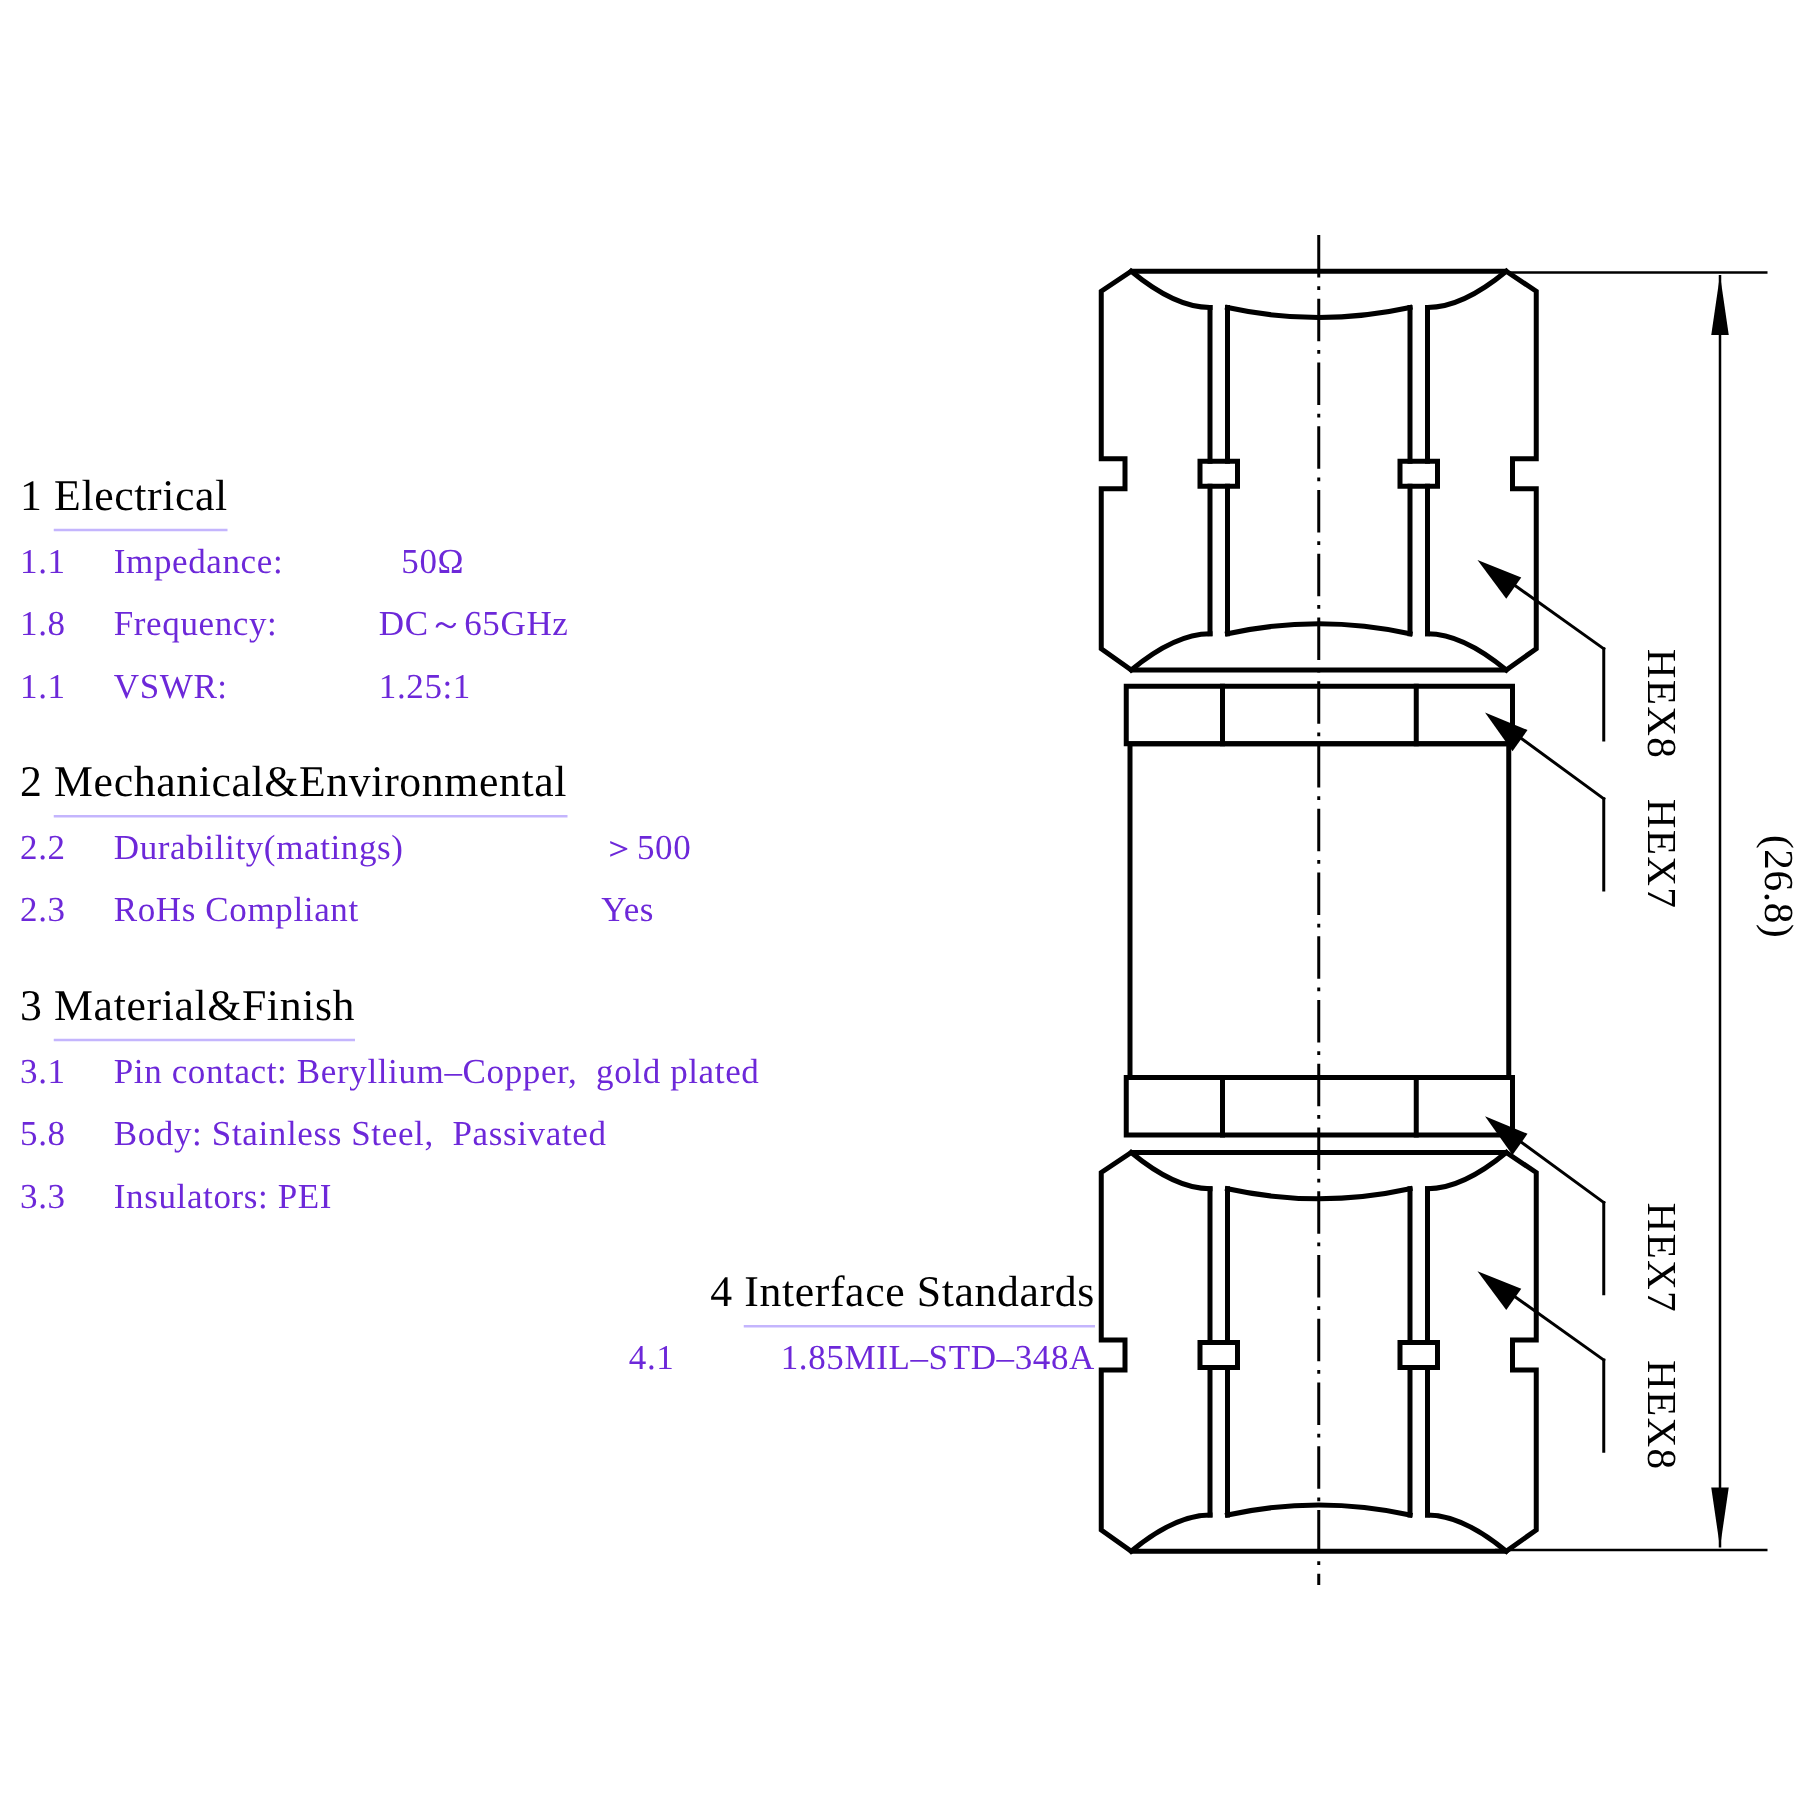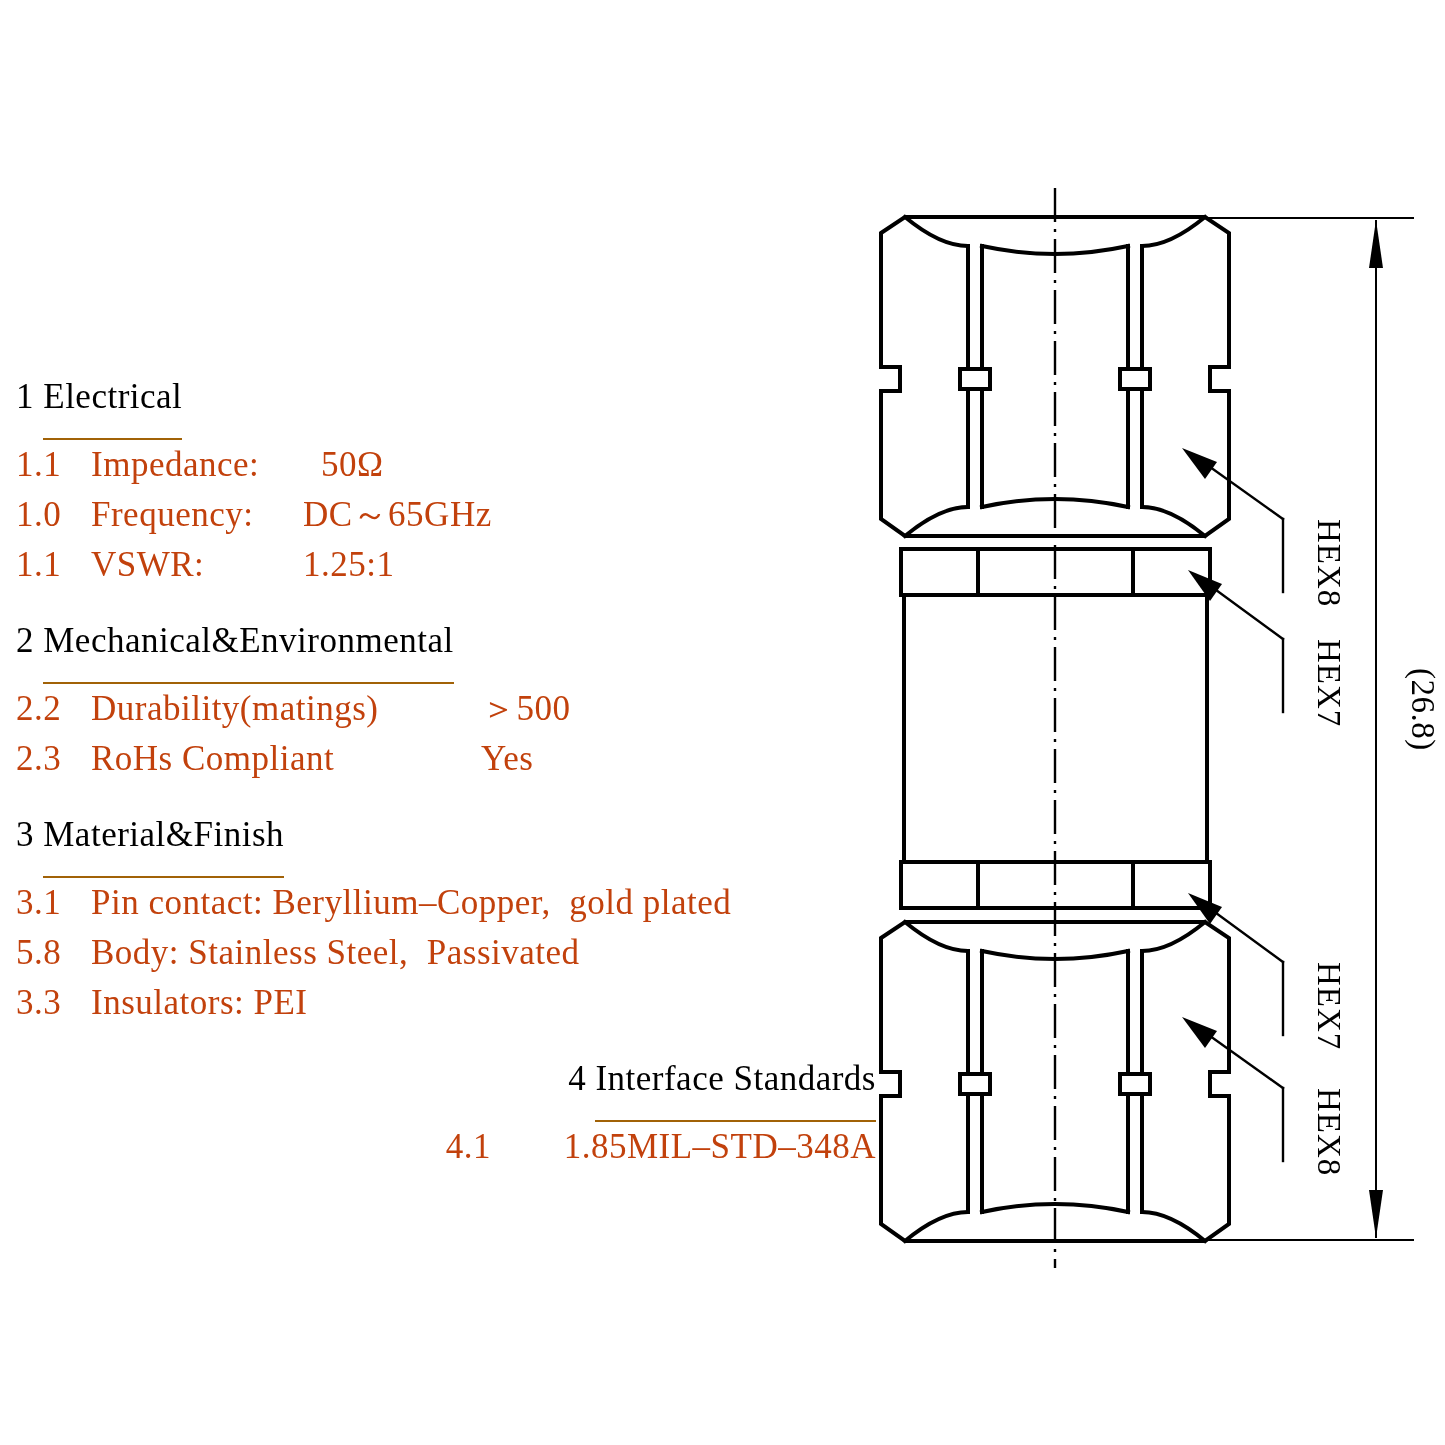--- a/index.html
+++ b/index.html
@@ -33,29 +33,29 @@
     line-height: 50px;
     letter-spacing: 0.5px;
     white-space: pre;
     color: #000;
   }
   .spec-heading .num {
     display: inline-block;
   }
   .spec-heading .txt {
     display: inline-block;
-    border-bottom: 2px solid #a16207;
-    padding-bottom: 16px;
+    border-bottom: 2px solid #c4b5fd;
+    padding-bottom: 1px;
   }
   .spec-line {
-    font-size: 35px;
+    font-size: 28px;
     line-height: 50px;
     letter-spacing: 0.5px;
     white-space: pre;
-    color: #c2410c;
+    color: #6d28d9;
   }
   .spec-line .lbl {
     display: inline-block;
   }
   .spec-line .val {
     display: inline-block;
   }
 
   
   #drawing {
@@ -93,21 +93,21 @@
 </head>
 <body>
 
 <div id="page">
 
   <div id="spec-block">
 
     <div class="spec-group">
       <div class="spec-heading"><span class="num">1</span> <span class="txt">Electrical</span></div>
       <div class="spec-line"><span class="lbl" style="width:75px">1.1</span><span class="lbl" style="width:230px">Impedance:</span><span class="val">50Ω</span></div>
-      <div class="spec-line"><span class="lbl" style="width:75px">1.0</span><span class="lbl" style="width:212px">Frequency:</span><span class="val">DC～65GHz</span></div>
+      <div class="spec-line"><span class="lbl" style="width:75px">1.8</span><span class="lbl" style="width:212px">Frequency:</span><span class="val">DC～65GHz</span></div>
       <div class="spec-line"><span class="lbl" style="width:75px">1.1</span><span class="lbl" style="width:212px">VSWR:</span><span class="val">1.25:1</span></div>
     </div>
 
     <div class="spec-group">
       <div class="spec-heading"><span class="num">2</span> <span class="txt">Mechanical&amp;Environmental</span></div>
       <div class="spec-line"><span class="lbl" style="width:75px">2.2</span><span class="lbl" style="width:390px">Durability(matings)</span><span class="val">＞500</span></div>
       <div class="spec-line"><span class="lbl" style="width:75px">2.3</span><span class="lbl" style="width:390px">RoHs Compliant</span><span class="val">Yes</span></div>
     </div>
 
     <div class="spec-group">

